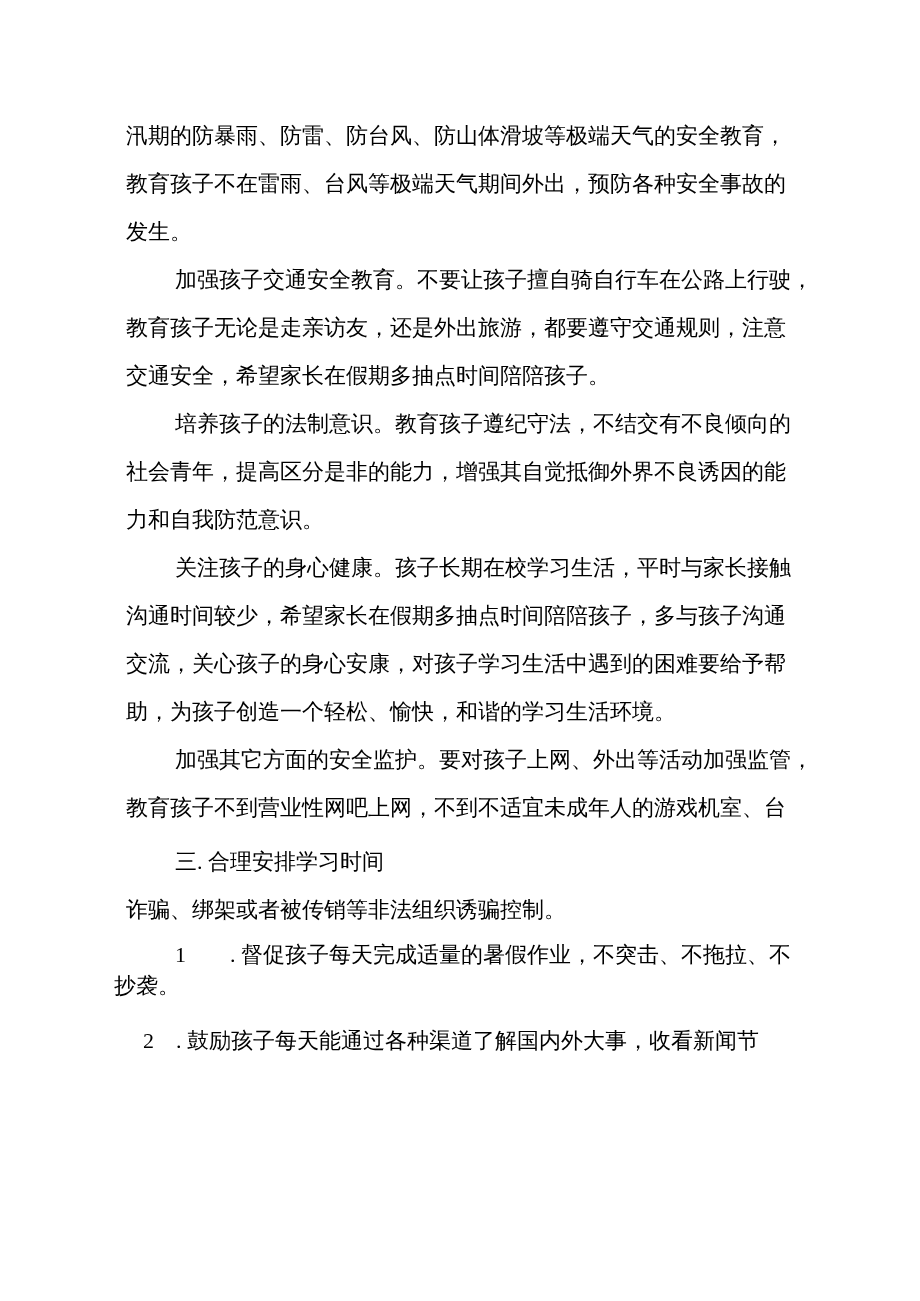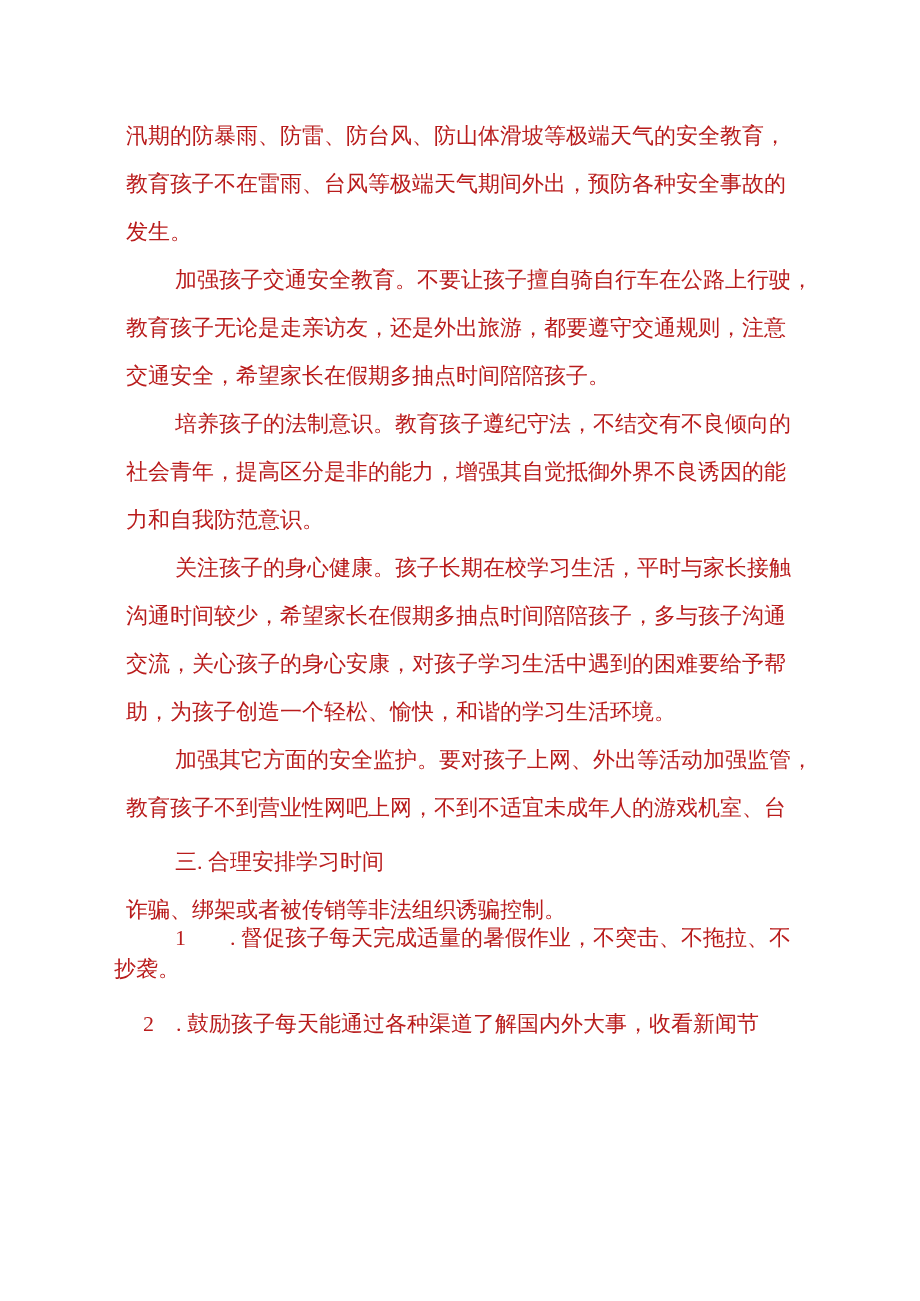--- a/index.html
+++ b/index.html
@@ -26,34 +26,34 @@
   .line {
     line-height: 28px;
     height: 28px;
     white-space: pre;
     letter-spacing: 0px;
   }
   
   .sp-first   { margin-top: 0; }
   .sp-body    { margin-top: 20px; }
   .sp-section { margin-top: 26px; }
-  .sp-item    { }
+  .sp-item    { margin-top: 17px; }
   .sp-wrap    { margin-top: 3px; }
   .sp-item2   { margin-top: 27px; }
   
   .indent-none  { padding-left: 0; }
   .indent-para  { padding-left: 49px; }
   .indent-small { padding-left: 17px; }
   .indent-hang  { margin-left: -12px; }
 </style>
 </head>
 <body>
 
 <div class="page">
-  <div class="content" style="color: #b91c1c;">
+  <div class="content" style="color: #000000;">
       <div class="line indent-none sp-first">汛期的防暴雨、防雷、防台风、防山体滑坡等极端天气的安全教育，</div>
       <div class="line indent-none sp-body">教育孩子不在雷雨、台风等极端天气期间外出，预防各种安全事故的</div>
       <div class="line indent-none sp-body">发生。</div>
       <div class="line indent-para sp-body">加强孩子交通安全教育。不要让孩子擅自骑自行车在公路上行驶，</div>
       <div class="line indent-none sp-body">教育孩子无论是走亲访友，还是外出旅游，都要遵守交通规则，注意</div>
       <div class="line indent-none sp-body">交通安全，希望家长在假期多抽点时间陪陪孩子。</div>
       <div class="line indent-para sp-body">培养孩子的法制意识。教育孩子遵纪守法，不结交有不良倾向的</div>
       <div class="line indent-none sp-body">社会青年，提高区分是非的能力，增强其自觉抵御外界不良诱因的能</div>
       <div class="line indent-none sp-body">力和自我防范意识。</div>
       <div class="line indent-para sp-body">关注孩子的身心健康。孩子长期在校学习生活，平时与家长接触</div>

